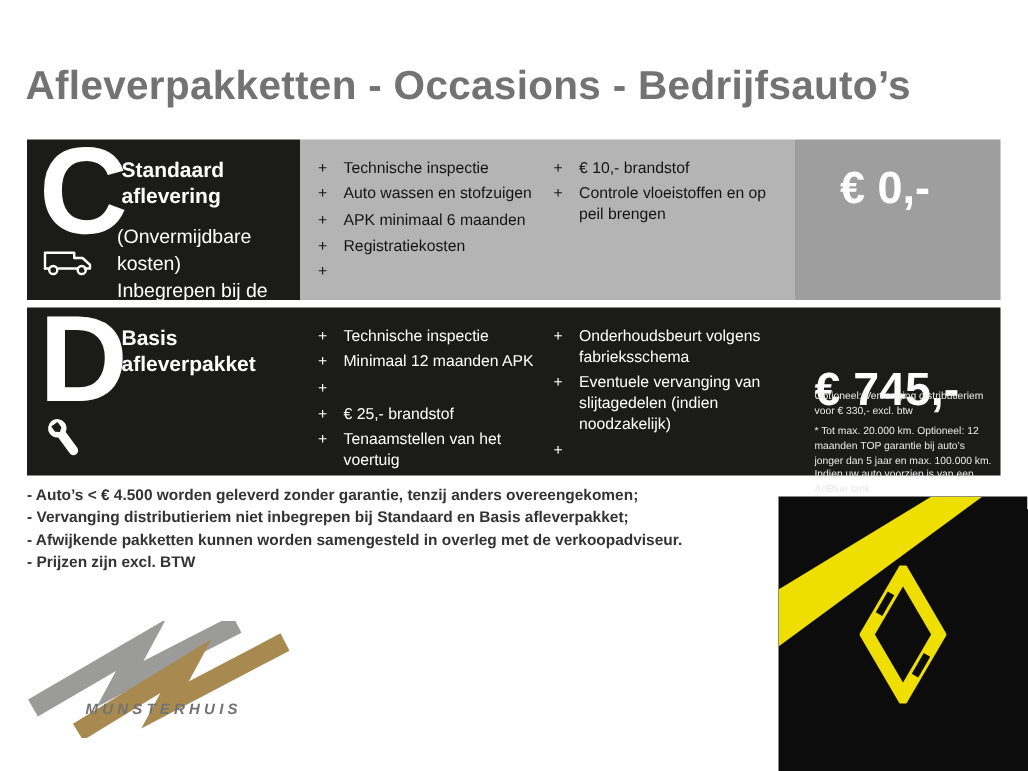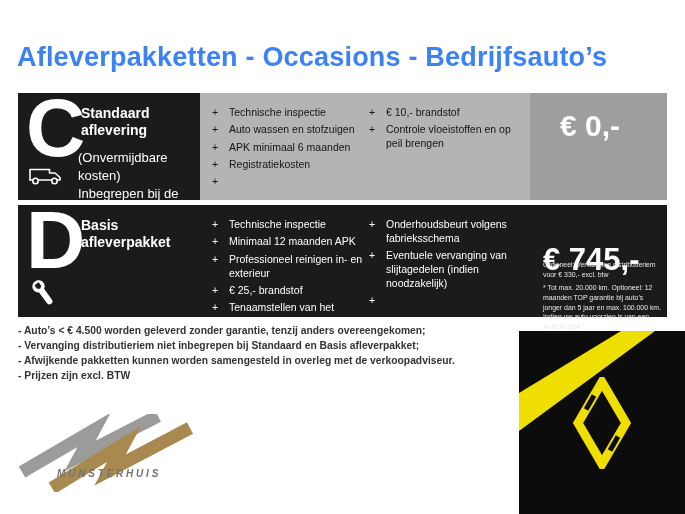--- a/index.html
+++ b/index.html
@@ -1,19 +1,19 @@
 <!DOCTYPE html>
 <html><head>
 <meta charset="utf-8">
 <style>
   * { margin:0; padding:0; box-sizing:border-box; }
   html,body { width:685px; height:514px; }
   body { position:relative; background:#ffffff; font-family:"Liberation Sans", sans-serif; overflow:hidden; }
 
-  .page-title { position:absolute; left:17px; top:42px; font-size:27px; font-weight:800; color:#3b82f6; letter-spacing:0.2px; }
+  .page-title { position:absolute; left:17px; top:42px; font-size:27px; font-weight:800; color:#737373; letter-spacing:0.2px; }
 
   .pkg-row { position:absolute; left:18px; width:649px; display:flex; }
   #row-standaard { top:93px;  height:107px; }
   #row-basis     { top:205px; height:112px; }
 
   .panel { position:relative; height:100%; }
   .panel-left  { width:182px; background:#1b1b19; color:#fff; }
   .panel-mid   { width:330px; padding:13px 6px 0 12px; display:flex; }
   .panel-right { width:137px; }
 
@@ -132,21 +132,20 @@
       <li class="feat">
           <span class="plus">+</span>
           <span>Technische inspectie</span>
         </li>
       <li class="feat">
           <span class="plus">+</span>
           <span>Minimaal 12 maanden APK</span>
         </li>
       <li class="feat">
           <span class="plus">+</span>
-          <span>Professioneel reinigen in- en exterieur</span>
         </li>
       <li class="feat">
           <span class="plus">+</span>
           <span>€ 25,- brandstof</span>
         </li>
       <li class="feat">
           <span class="plus">+</span>
           <span>Tenaamstellen van het voertuig</span>
         </li>
     </ul>

